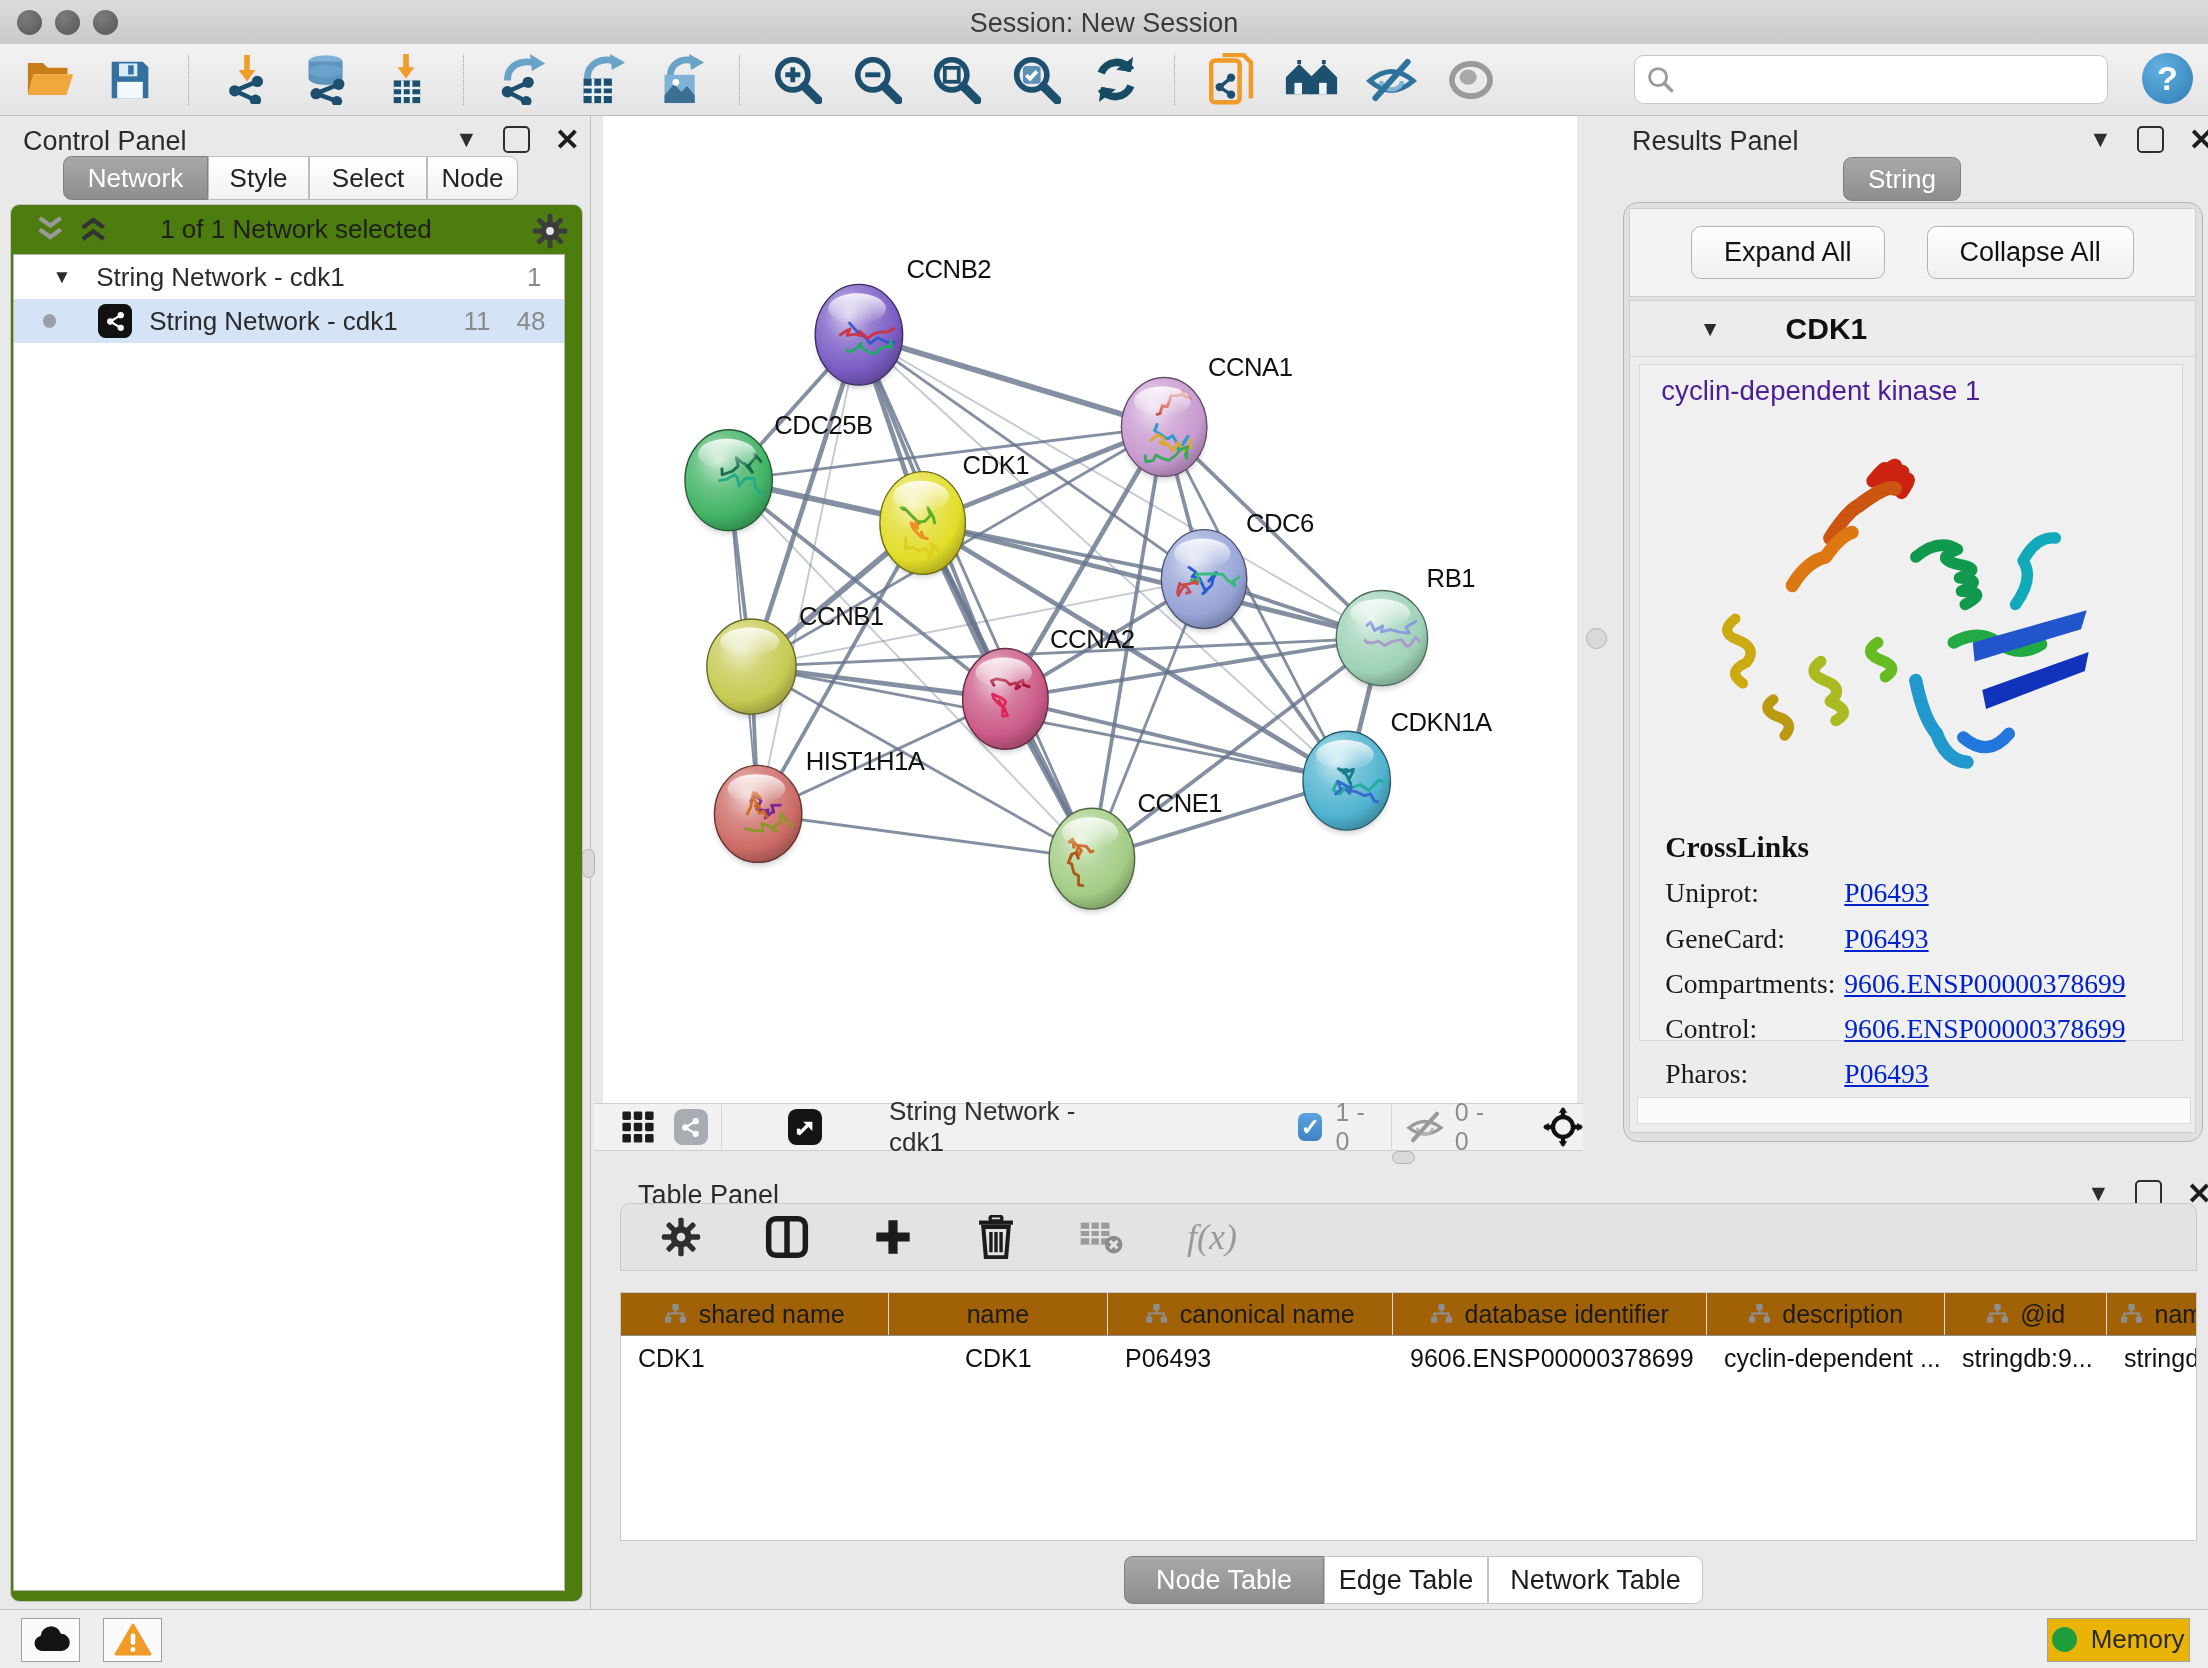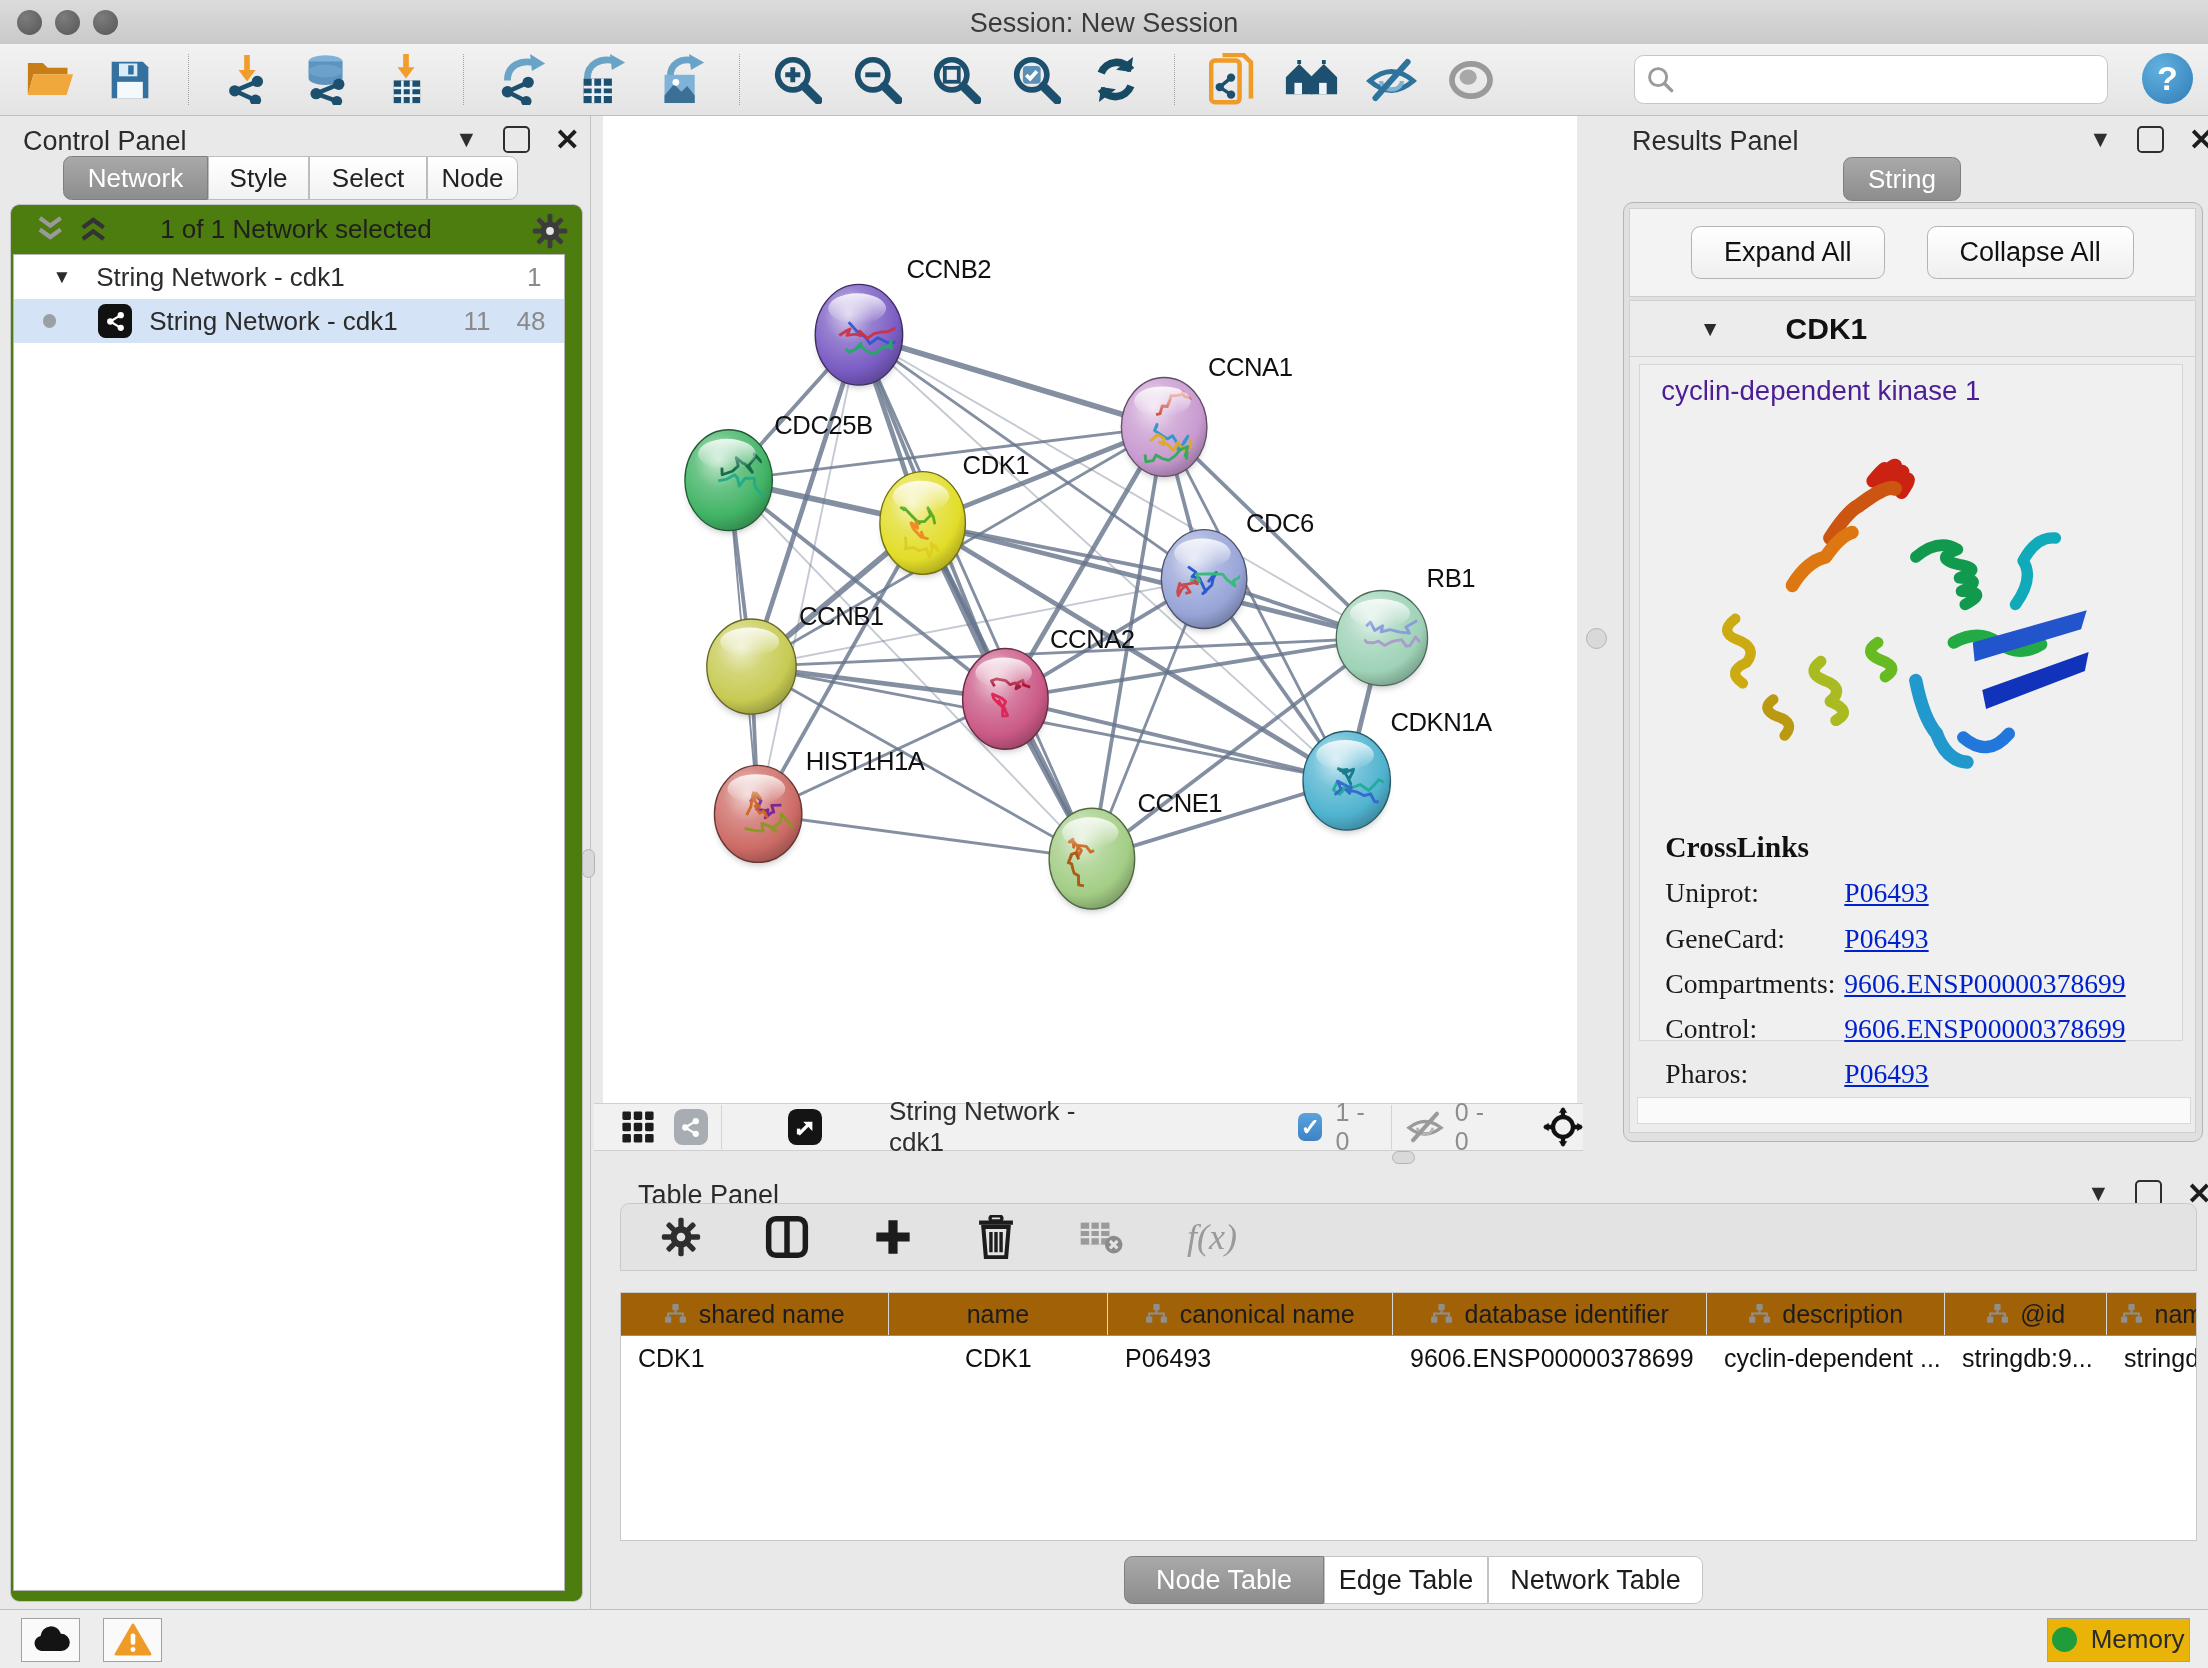--- a/index.html
+++ b/index.html
@@ -67,21 +67,21 @@
   
   .knob{background:#d9d9d9;border:1px solid #b3b3b3;border-radius:9.5px;}
 
   
   #results-panel{left:1617px;top:116px;width:592px;height:1049px;background:#e9e9e9;}
   #rp-title{left:15px;top:9.5px;font-size:27px;}
   #rp-icons{left:2089px;top:126px;}
   #rp-tab{left:1843px;top:157px;width:116px;height:42px;}
   .pill{background:linear-gradient(#a9a9a9,#8d8d8d);color:#fff;font-size:26px;border:1px solid #7f7f7f;
     border-radius:8.6px;display:flex;align-items:center;justify-content:center;}
-  #rp-outer{left:1623px;top:202px;width:580px;height:940px;background:#e0e0e0;border:1.9px solid #b5b5b5;border-radius:10px;box-sizing:border-box;}
+  #rp-outer{left:1623px;top:202px;width:580px;height:940px;background:#e0e0e0;border:1.9px solid #b5b5b5;border-radius:15px;box-sizing:border-box;}
   #rp-buttons{left:4.8px;top:4.8px;width:567px;height:89px;background:#f3f3f3;border:1.9px solid #cfcfcf;box-sizing:border-box;
     display:flex;align-items:center;justify-content:center;gap:42px;}
   .rp-btn{height:51px;padding:0 32px;background:linear-gradient(#ffffff,#efefef);border:1px solid #b3b3b3;
     border-radius:9.5px;font-size:27px;display:flex;align-items:center;justify-content:center;color:#111;}
   #rp-content{left:4.8px;top:97px;width:567px;height:833px;background:#ececec;border:1.9px solid #cfcfcf;box-sizing:border-box;}
   #gene-header{left:0;top:0;width:100%;height:55px;display:flex;align-items:center;border-bottom:1px solid #d2d2d2;}
   #gene-symbol{font-size:30px;font-weight:bold;color:#111;}
   #gene-inner{left:9.5px;top:63px;width:544px;height:677px;background:#f0f0f0;border:1px solid #d6d6d6;box-sizing:border-box;}
   #gene-desc{left:21px;top:9.5px;font-size:27.6px;color:#4c1d95;}
   #protein-img{left:38px;top:59px;}

